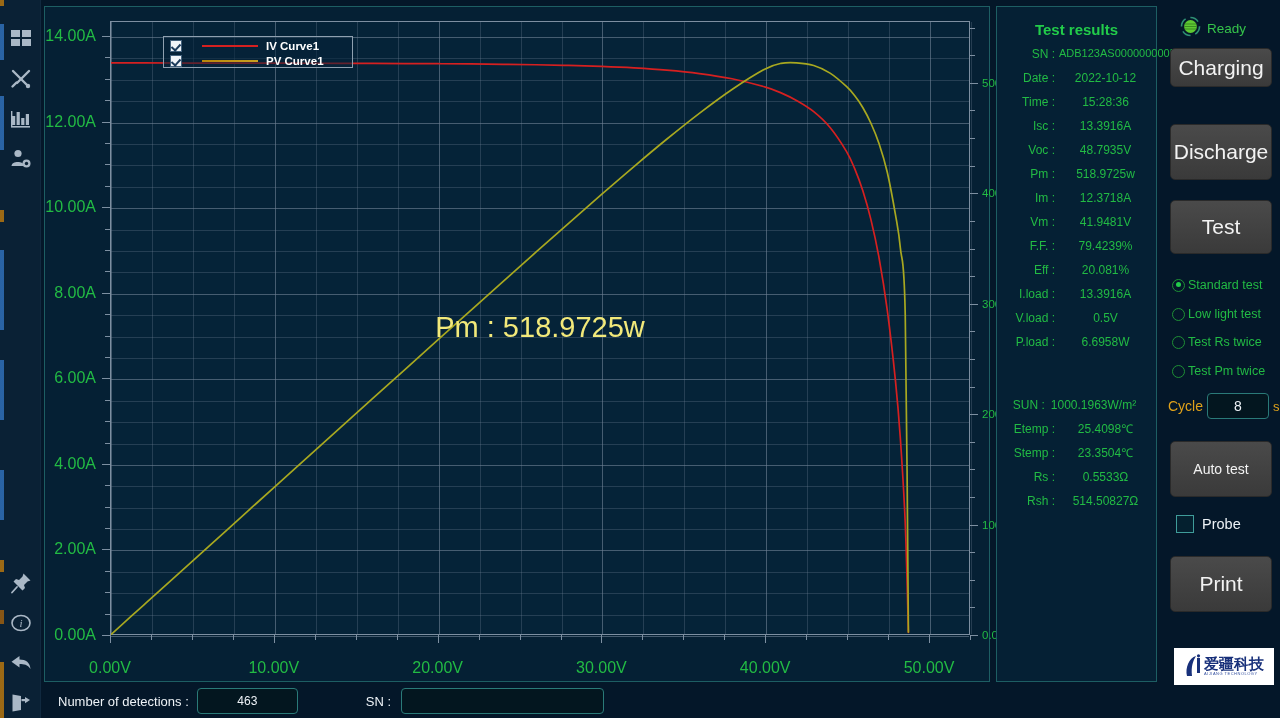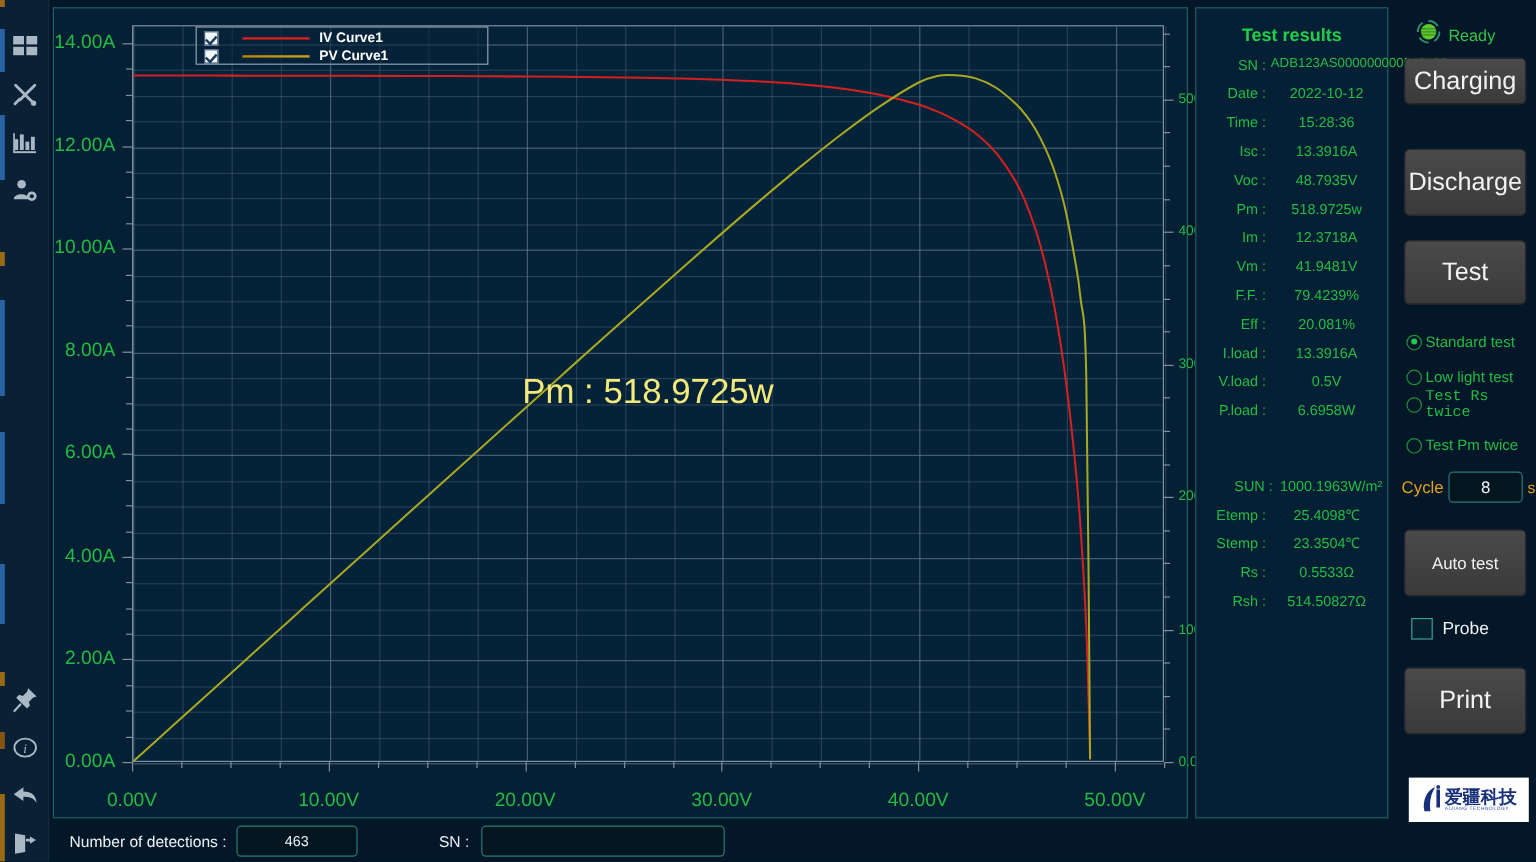--- a/index.html
+++ b/index.html
@@ -58,21 +58,21 @@
     font-size:11.5px; color:#22bb44; white-space:nowrap;
   }
   .xtlab{
     position:absolute; transform:translateX(-50%);
     font-size:16px; color:#22bb44; white-space:nowrap;
   }
   #curves{ position:absolute; inset:0; }
 
   
   #legend{
-    position:absolute; left:52px; top:0; width:244px; height:32px;
+    position:absolute; left:52px; top:14px; width:190px; height:32px;
     border:1px solid #8fa0b0; background:rgba(5,35,56,.55);
     padding:1px 0 0 0;
   }
   .leg-row{ display:flex; align-items:center; height:15px; padding-left:6px; }
   .leg-cb{
     width:12px; height:12px; background:#f1f5f9; border:1px solid #44627d;
     position:relative; flex:0 0 auto; cursor:pointer;
   }
   .leg-cb::after{
     content:""; position:absolute; left:2px; top:1px; width:4px; height:7px;
@@ -97,21 +97,21 @@
     text-align:center; margin-top:14px;
     font-size:15px; font-weight:bold; color:#22cc4a;
   }
   .res-row{
     display:flex; align-items:flex-start; margin-top:9px;
     font-size:12px; color:#22bb44; line-height:15px;
   }
   .res-k{ width:62px; text-align:right; flex:0 0 auto; padding-right:4px; }
   .res-v{ flex:1; text-align:center; padding-right:4px; }
   .res-v.wrapv{ text-align:center; font-size:11px; line-height:13px; }
-  .res-row.inline{ justify-content:flex-end;margin-top:48px; }
+  .res-row.inline{ justify-content:center;margin-top:48px; }
   .res-row.inline .res-k{ width:auto; text-align:right; }
   .res-row.inline .res-v{ flex:0 0 auto; text-align:left; padding-left:2px; }
 
   
   #ctrl{
     position:absolute; left:1162px; top:0; width:118px; height:690px;
   }
   #ready{
     position:absolute; left:18px; top:16px;
     display:flex; align-items:center; gap:6px;
@@ -559,21 +559,21 @@
 
   <div id="modes">
       <div class="radio-row" style="top: 278px;">
         <span class="radio on"></span>
         <span>Standard test</span>
       </div>
       <div class="radio-row" style="top: 307px;">
         <span class="radio"></span>
         <span>Low light test</span>
       </div>
-      <div class="radio-row" style="top: 323px; font-family: Liberation Mono, monospace;">
+      <div class="radio-row" style="top: 335px;">
         <span class="radio"></span>
         <span>Test Rs twice</span>
       </div>
       <div class="radio-row" style="top: 364px;">
         <span class="radio"></span>
         <span>Test Pm twice</span>
       </div>
     </div>
 
   <div id="cycle-row">

